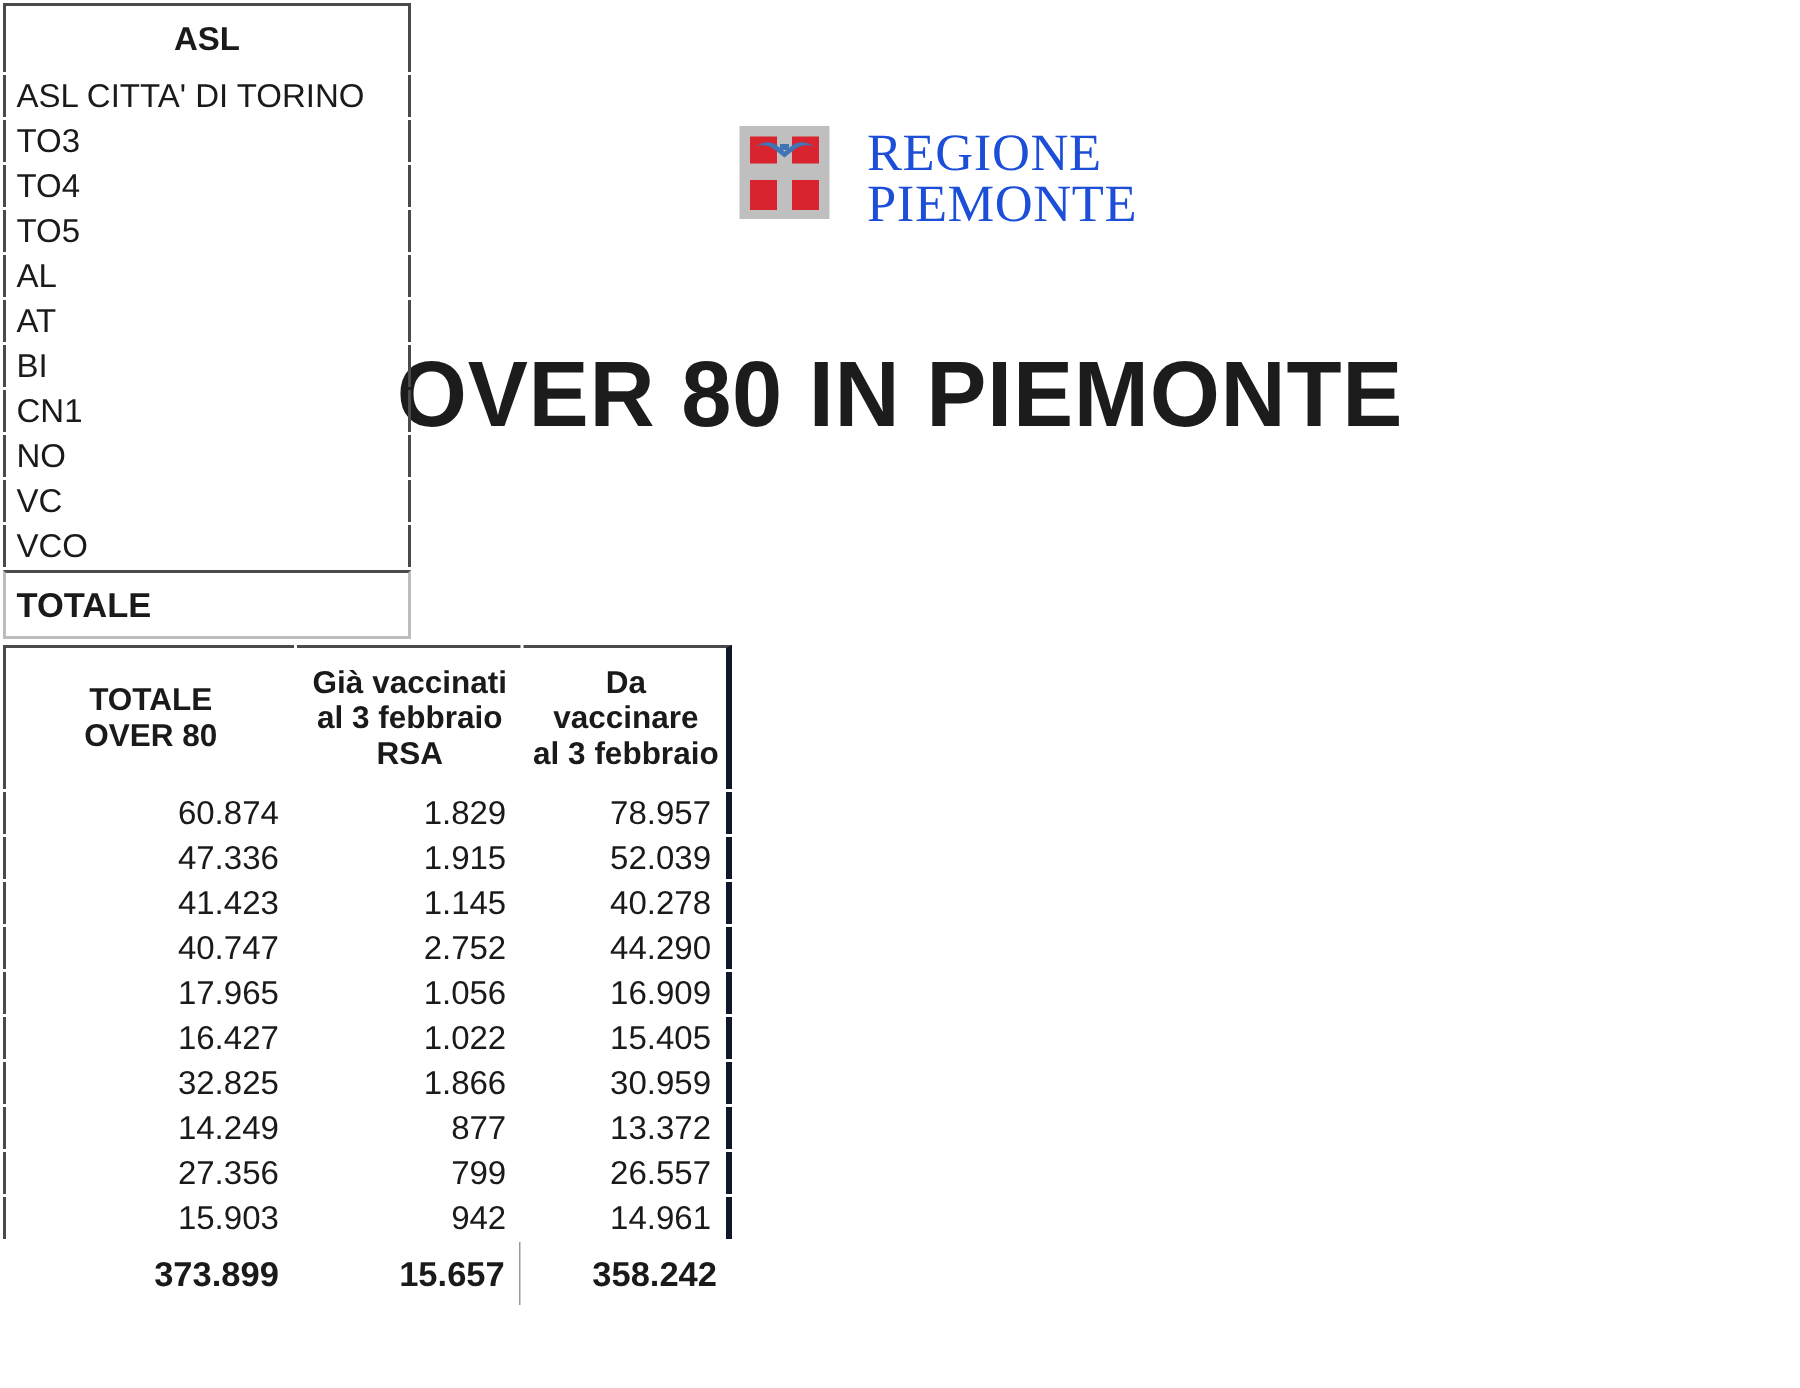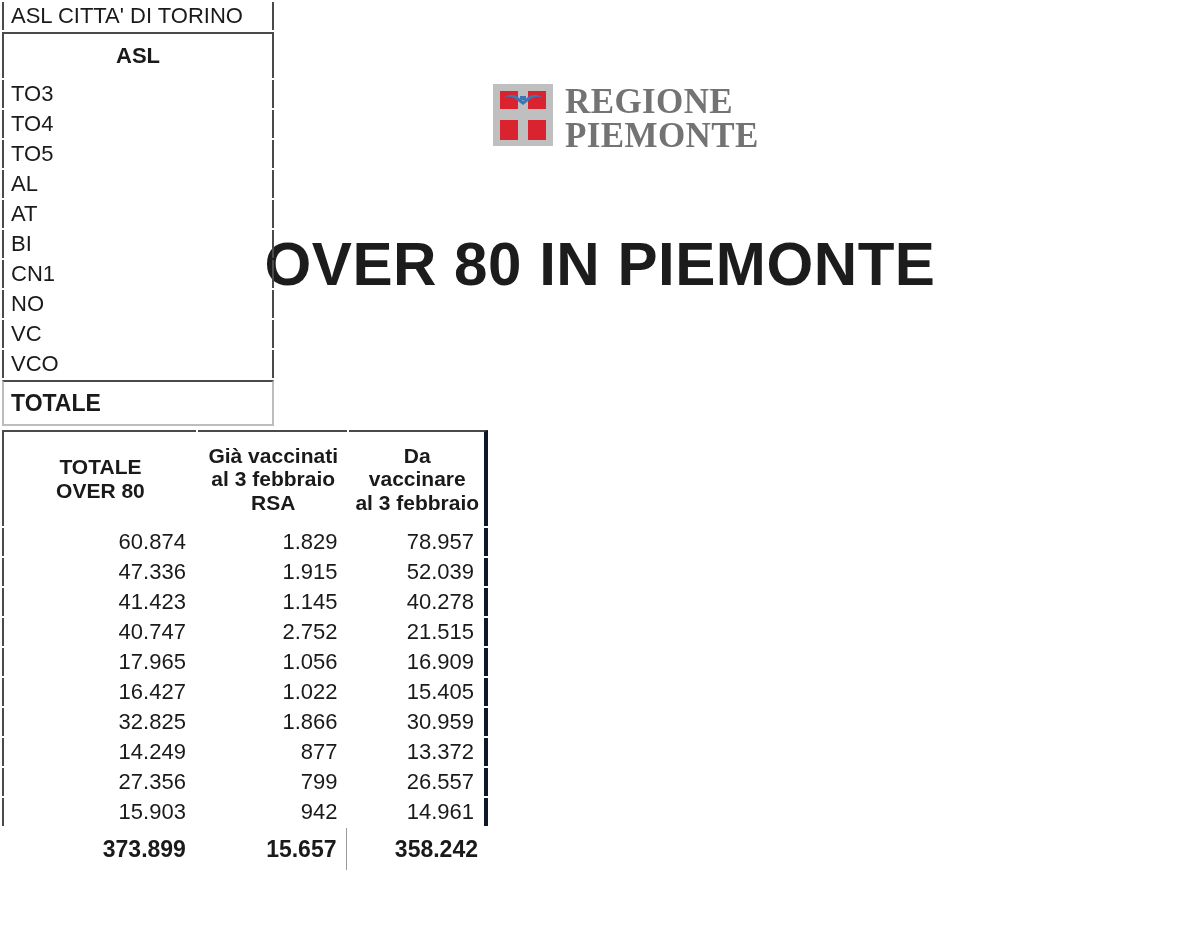--- a/index.html
+++ b/index.html
@@ -40,26 +40,25 @@
   #logo-mark .q3 { left: 7px;  top: 36px; width: 18px; height: 20px; }
   #logo-mark .q4 { left: 35px; top: 36px; width: 18px; height: 20px; }
   #logo-knot {
     position: absolute;
     left: 9px;
     top: 9px;
     width: 43px;
     height: 13px;
   }
   #logo-wordmark {
-    margin-left: 12px;
+    margin-left: 25px;
     font-family: "Liberation Serif", serif;
-    color: #737373;
+    color: #1d4ed8;
     line-height: 0.97;
     padding-top: 1px;
-    font-weight: bold;
   }
   #logo-wordmark .ln {
     display: block;
     font-size: 35px;
     letter-spacing: 0.4px;
     white-space: nowrap;
   }
 
   
   #page-title {
@@ -174,25 +173,25 @@
   </div>
 </div>
 
 <div id="page-title">OVER 80 IN PIEMONTE</div>
 
 <div id="tables">
 
   <table id="asl-table">
     <tbody>
       <tr>
+        <td class="asl-head">ASL</td>
+      </tr>
+      <tr>
           <td class="asl-cell">ASL CITTA' DI TORINO</td>
         </tr>
-      <tr>
-        <td class="asl-head">ASL</td>
-      </tr>
       <tr>
           <td class="asl-cell">TO3</td>
         </tr>
       <tr>
           <td class="asl-cell">TO4</td>
         </tr>
       <tr>
           <td class="asl-cell">TO5</td>
         </tr>
       <tr>
@@ -257,21 +256,21 @@
         <td class="col-edge-r">52.039</td>
       </tr>
       <tr>
         <td class="col-edge-l">41.423</td>
         <td>1.145</td>
         <td class="col-edge-r">40.278</td>
       </tr>
       <tr>
         <td class="col-edge-l">40.747</td>
         <td>2.752</td>
-        <td class="col-edge-r">21.515</td>
+        <td class="col-edge-r">44.290</td>
       </tr>
       <tr>
         <td class="col-edge-l">17.965</td>
         <td>1.056</td>
         <td class="col-edge-r">16.909</td>
       </tr>
       <tr>
         <td class="col-edge-l">16.427</td>
         <td>1.022</td>
         <td class="col-edge-r">15.405</td>

